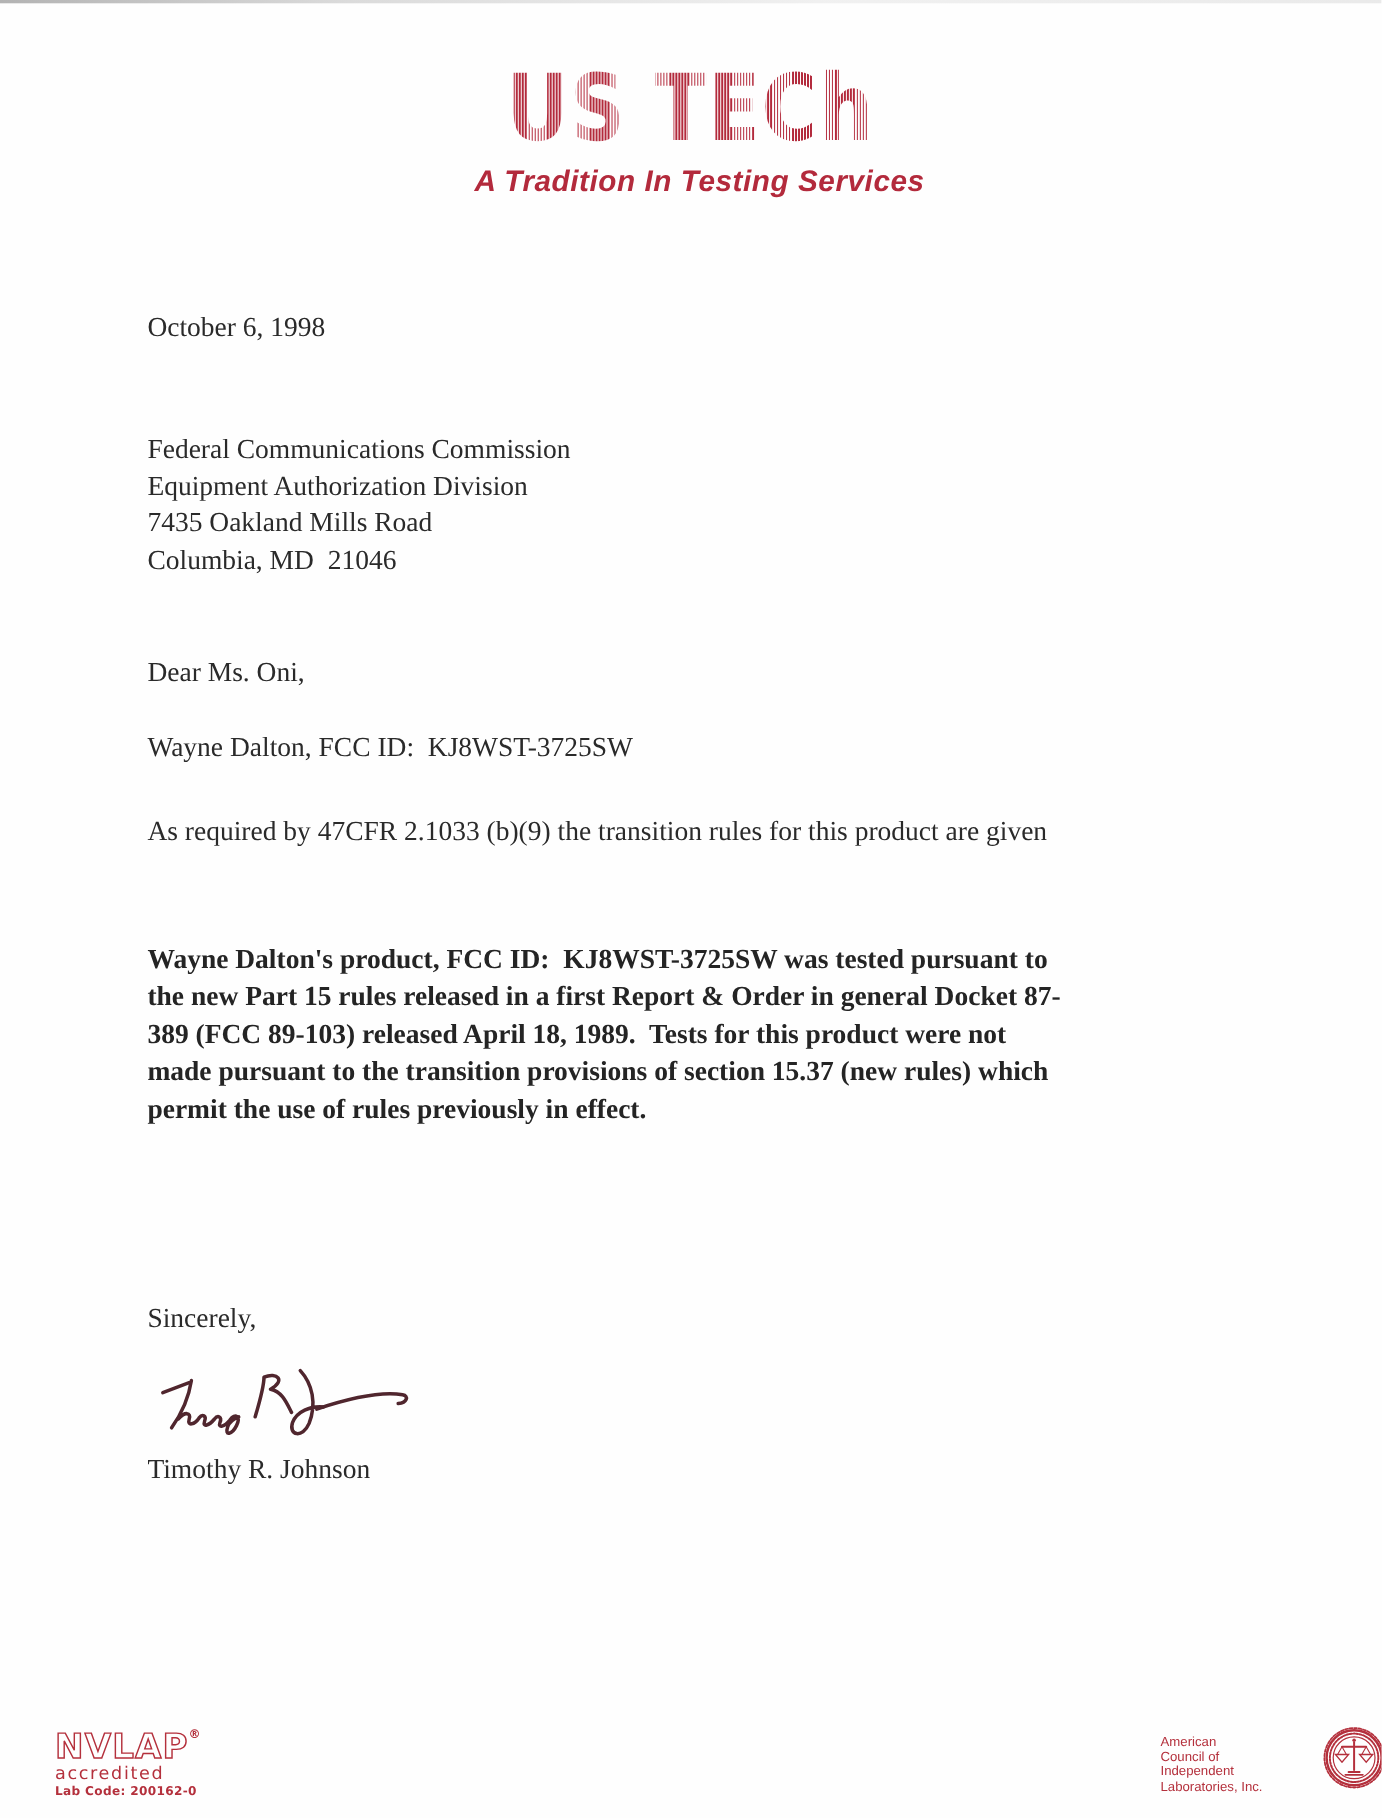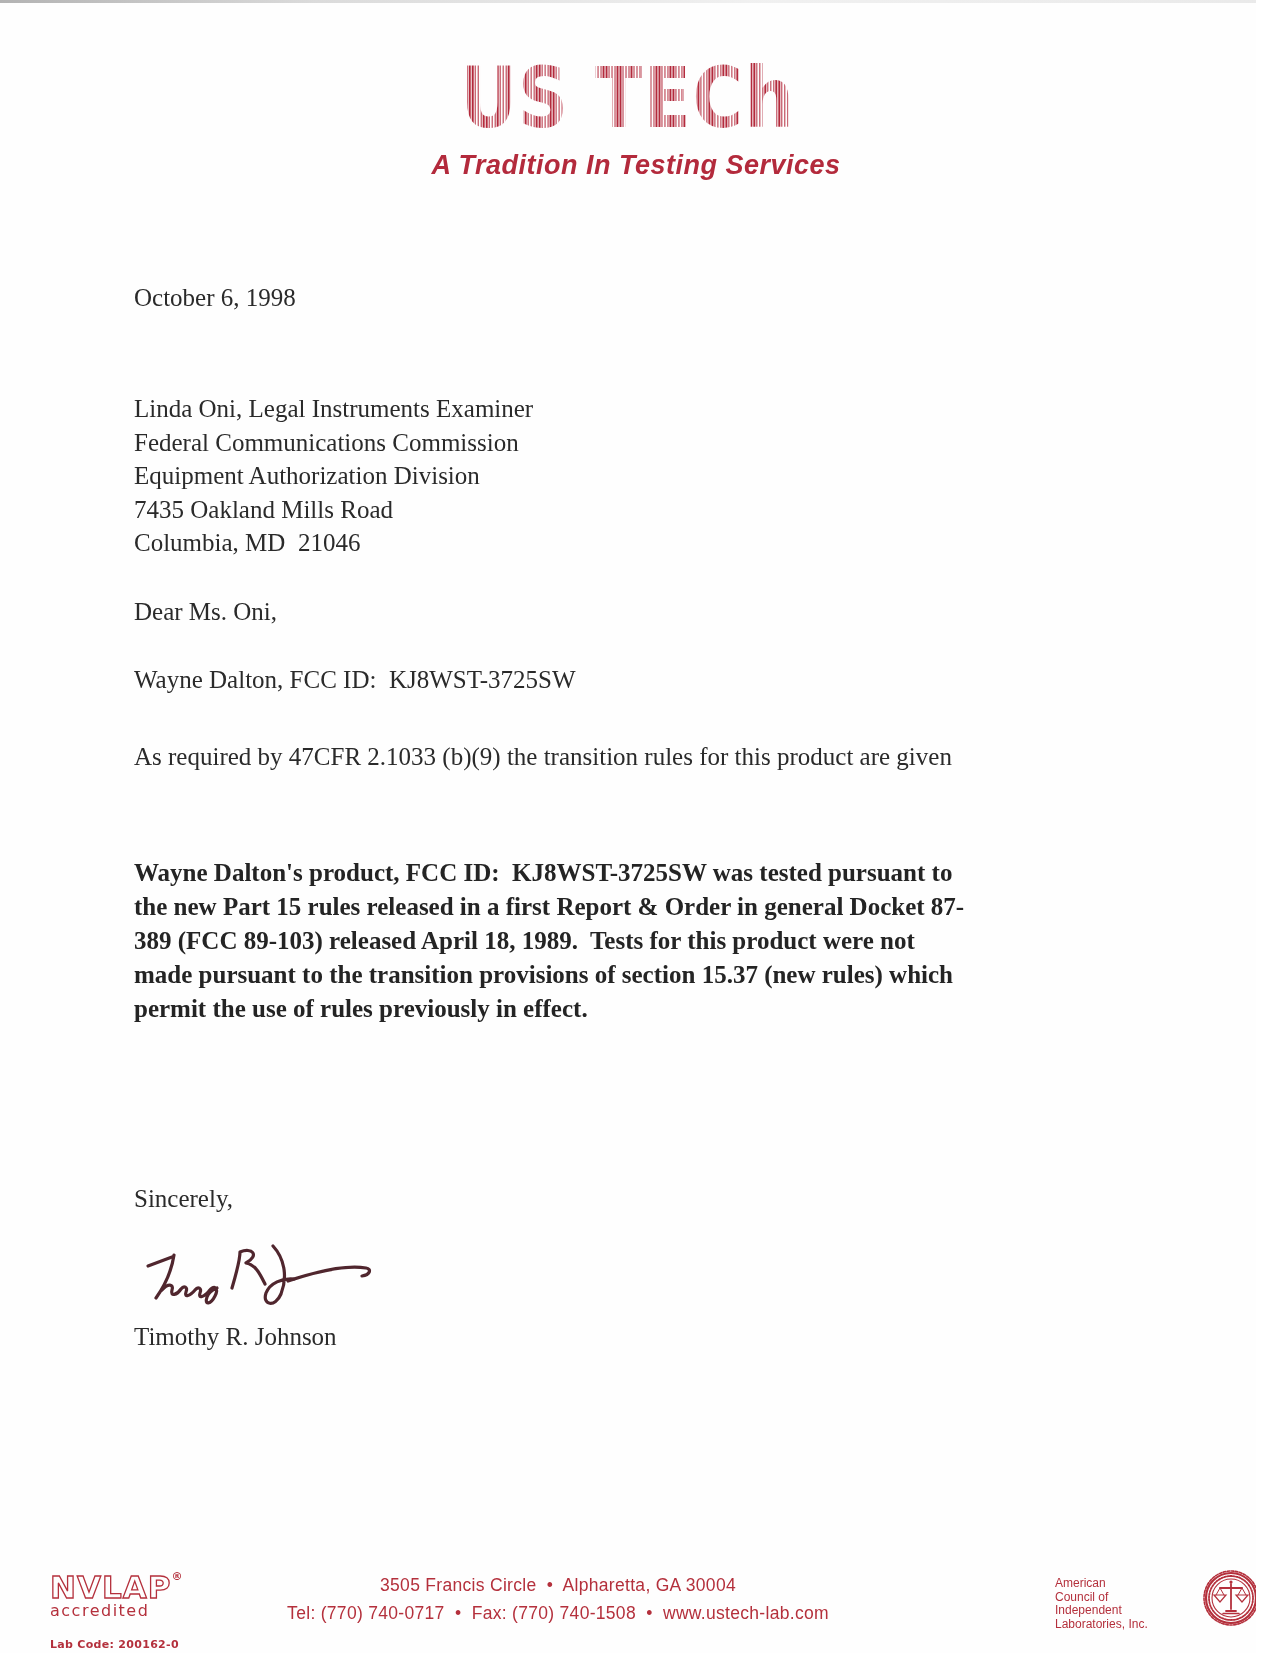--- a/index.html
+++ b/index.html
@@ -76,21 +76,21 @@
     color: transparent;
     -webkit-text-stroke: 1.3px #b4303c;
   }
   .nvlap-name .reg {
     -webkit-text-stroke: 0;
     color: #b4303c;
     font-size: 11px; font-weight: 700;
     vertical-align: 18px; letter-spacing: 0;
   }
   .nvlap-acc  { font-size: 16px; line-height: 16px; letter-spacing: 1.5px; margin-top: 0px; }
-  .nvlap-code { font-size: 11px; font-weight: 700; line-height: 12px; margin-top: 20px; letter-spacing: .3px; }
+  .nvlap-code { font-size: 11px; font-weight: 700; line-height: 12px; margin-top: 3px; letter-spacing: .3px; }
 
   .footer-center {
     position: absolute; left: 200px; width: 716px; top: 1571px;
     text-align: center;
     font-family: "Liberation Sans", sans-serif;
     font-size: 17.5px; line-height: 28px;
     color: #b4303c; letter-spacing: .3px; font-weight: 500;
   }
 
   .acil {
@@ -112,21 +112,20 @@
   <div class="scan-edge"></div>
 
   <div class="logo">
     <span class="logo-stripes">US TECh</span>
   </div>
   <div class="tagline">A Tradition In Testing Services</div>
 
   <div class="body-text date ln">October 6, 1998</div>
 
   <div class="body-text recipient">
-    <div class="ln">Linda Oni, Legal Instruments Examiner</div>
     <div class="ln">Federal Communications Commission</div>
     <div class="ln">Equipment Authorization Division</div>
     <div class="ln">7435 Oakland Mills Road</div>
     <div class="ln">Columbia, MD  21046</div>
   </div>
 
   <div class="body-text salutation ln">Dear Ms. Oni,</div>
   <div class="body-text subject ln">Wayne Dalton, FCC ID:  KJ8WST-3725SW</div>
 
   <div class="body-text para p1">
@@ -154,24 +153,20 @@
   </svg>
 
   <div class="body-text signer ln">Timothy R. Johnson</div>
 
   <div class="nvlap">
     <div class="nvlap-name"><span>NVLAP</span><span class="reg">®</span></div>
     <div class="nvlap-acc">accredited</div>
     <div class="nvlap-code">Lab Code: 200162-0</div>
   </div>
 
-  <div class="footer-center">
-    <div class="ln">3505 Francis Circle  •  Alpharetta, GA 30004</div>
-    <div class="ln">Tel: (770) 740-0717  •  Fax: (770) 740-1508  •  www.ustech-lab.com</div>
-  </div>
 
   <div class="acil">
     <div class="acil-text">
       <div>American</div>
       <div>Council of</div>
       <div>Independent</div>
       <div>Laboratories, Inc.</div>
     </div>
     <svg class="acil-seal" viewBox="0 0 58 58" fill="none" stroke="#b4303c" stroke-linecap="round">
       <circle cx="29" cy="29" r="27" stroke-width="1.6" stroke-dasharray="2.5 1.6"></circle>

